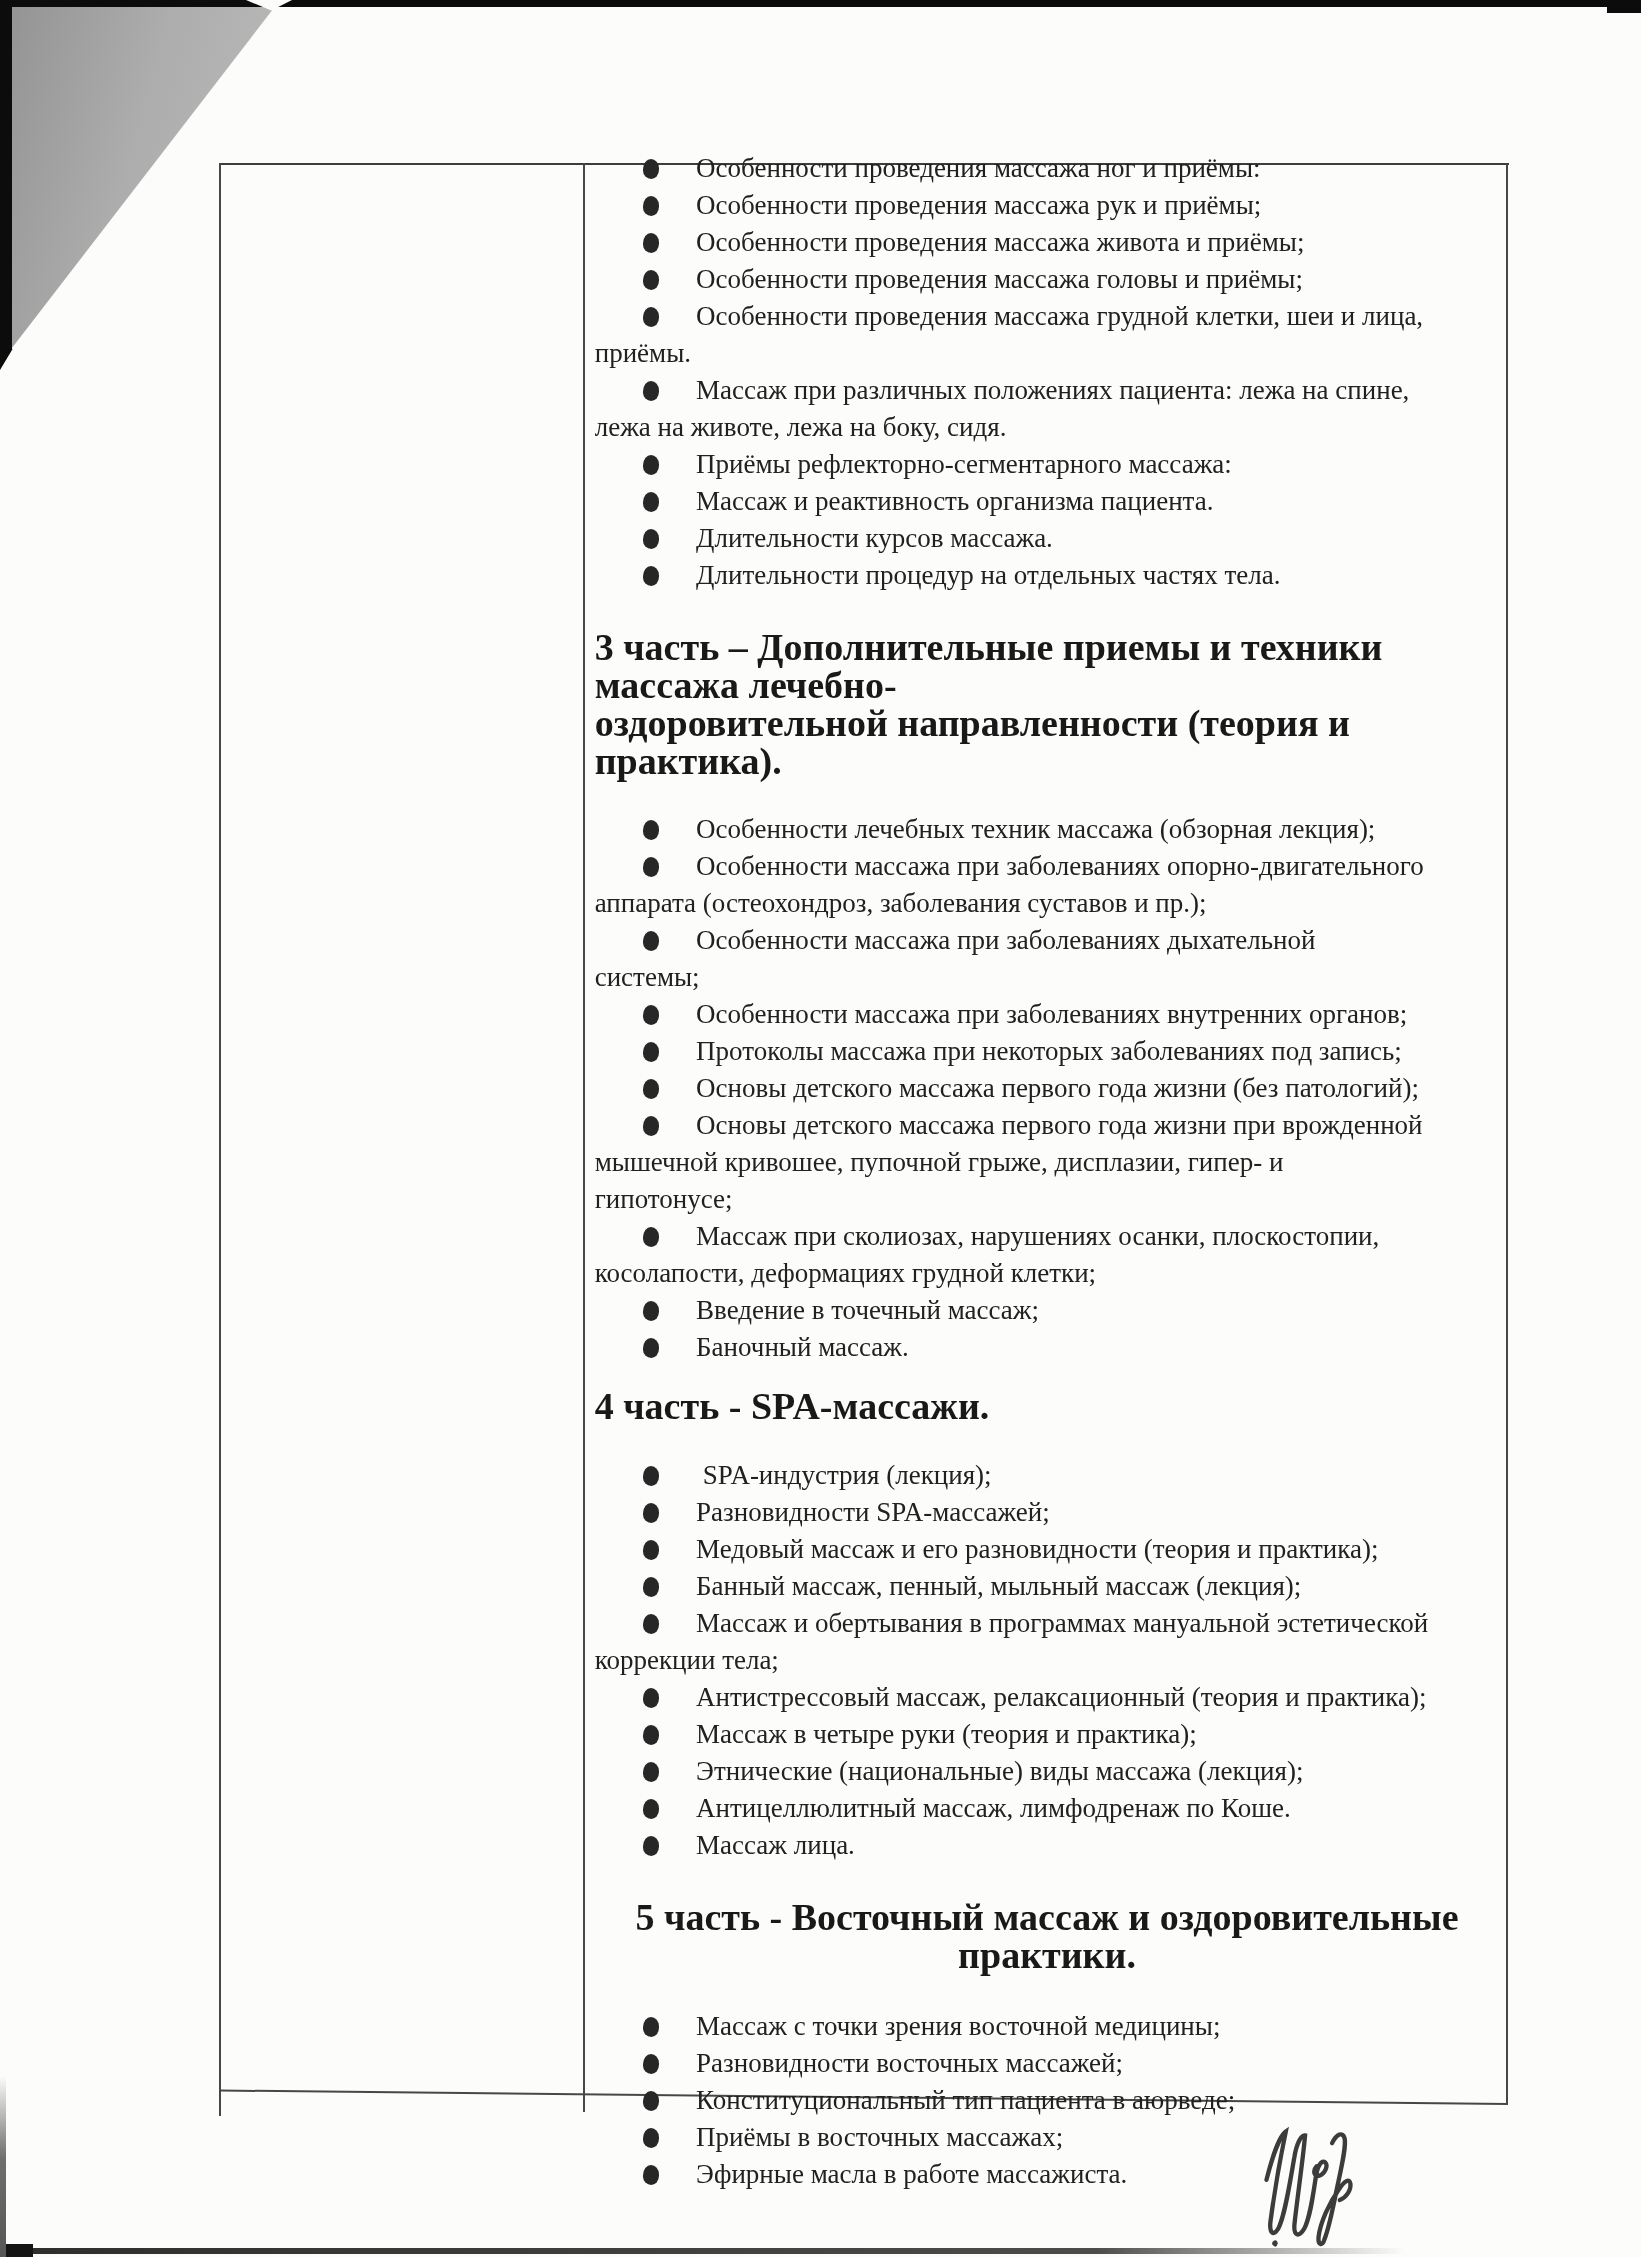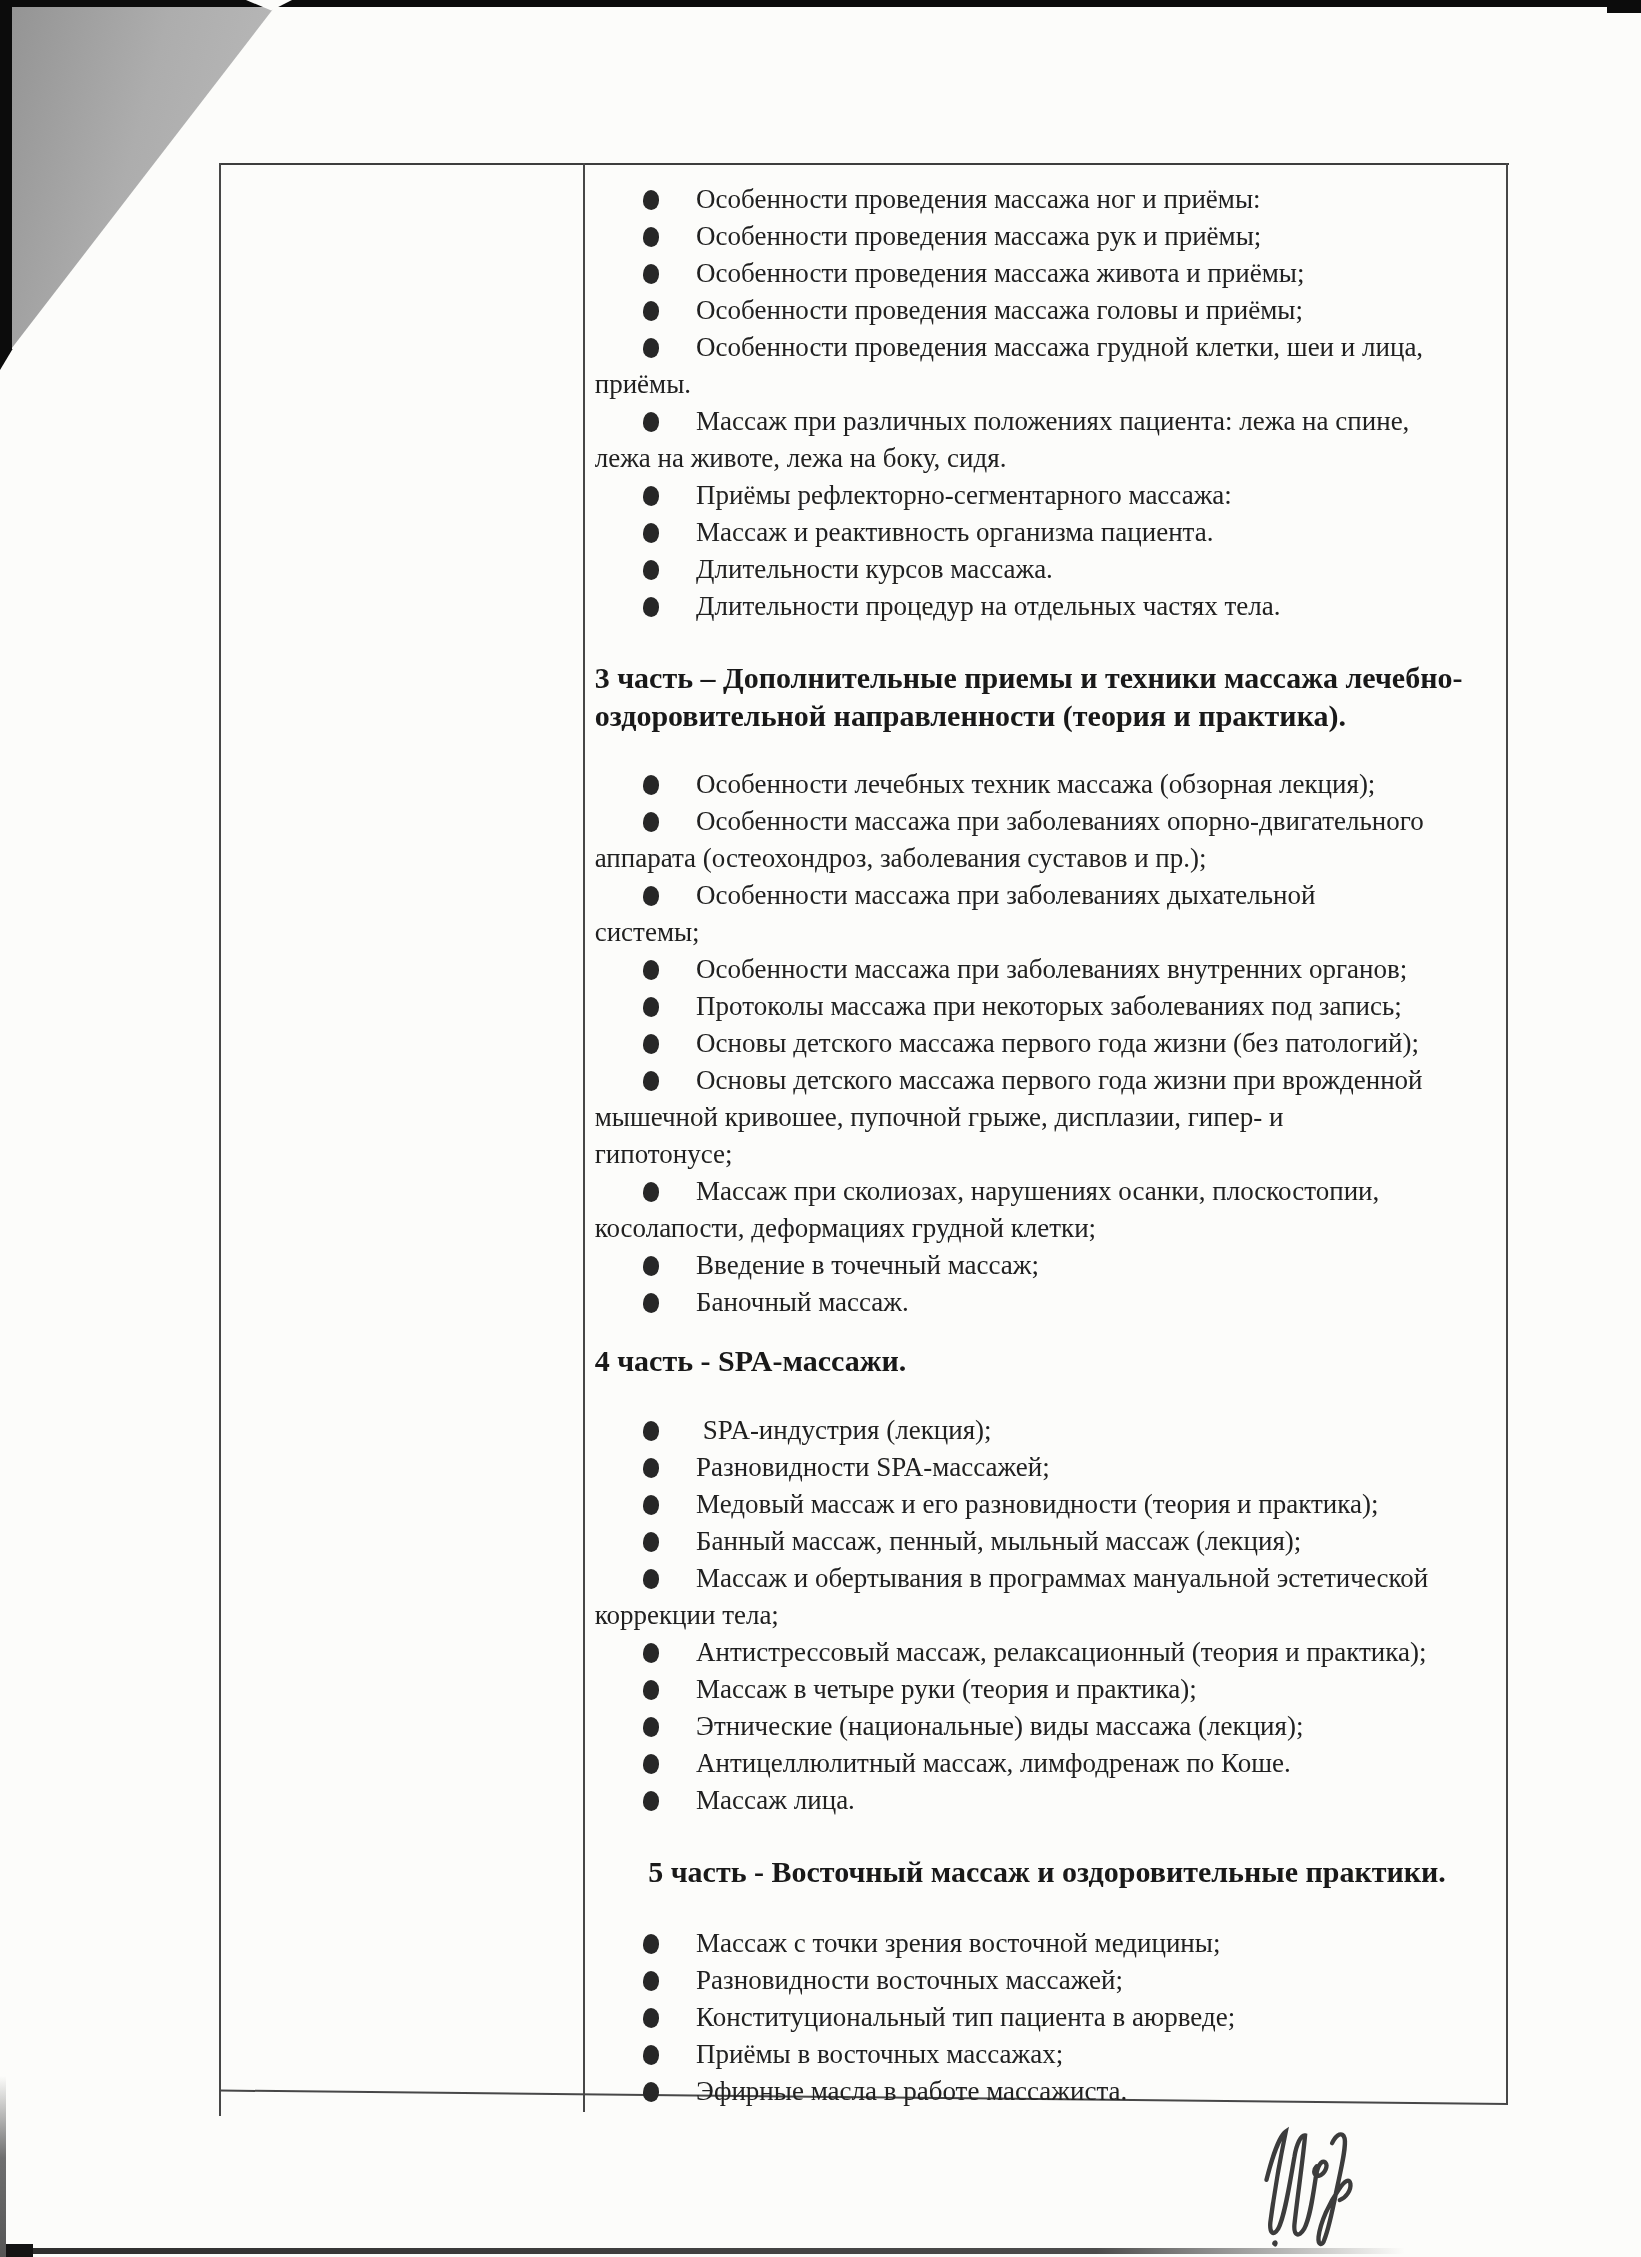--- a/index.html
+++ b/index.html
@@ -29,32 +29,32 @@
     background:linear-gradient(to bottom,rgba(110,110,110,0),#6f6f6f 45%,#555);z-index:3;}
   
   .rule{position:absolute;background:#474747;z-index:1;}
   .t-top{left:220px;top:163px;width:1289px;height:1.9px;background:#3d3d3d;}
   .t-left{left:219px;top:163px;width:1.9px;height:1953px;}
   .t-div{left:583px;top:163px;width:1.9px;height:1949px;}
   .t-right{left:1506px;top:163px;width:1.9px;height:1942px;}
   .t-bottom{left:220px;top:2103px;width:1288px;height:1.9px;transform-origin:100% 50%;transform:rotate(0.6deg);}
   
   .content{
-    position:absolute;left:585px;top:179px;width:922px;box-sizing:border-box;
+    position:absolute;left:585px;top:148px;width:922px;box-sizing:border-box;
     padding:1.9px 7.7px 0 9.7px;z-index:2;
     font-size:27px;line-height:37px;
   }
   .item{white-space:pre-line;text-align:left;}
   .dot{
     display:inline-block;width:16.4px;height:19.3px;
     background:#272727;border-radius:50% 50% 48% 52% / 55% 50% 50% 45%;
     margin-left:48px;margin-right:37px;vertical-align:-1.9px;
   }
   .hd{
-    font-weight:bold;font-size:30px;line-height:38px;margin:0;
+    font-weight:bold;font-size:38px;line-height:38px;margin:0;
     white-space:pre-line;color:#191919;
   }
   .hd3{margin-top:34px;}
   .sec3{margin-top:31px;}
   .hd4{margin-top:21px;}
   .sec4{margin-top:32px;}
   .hd5{margin-top:34px;text-align:center;}
   .sec5{margin-top:34px;}
   
   .signature{position:absolute;left:1251px;top:2120px;width:112px;height:135px;z-index:4;}

